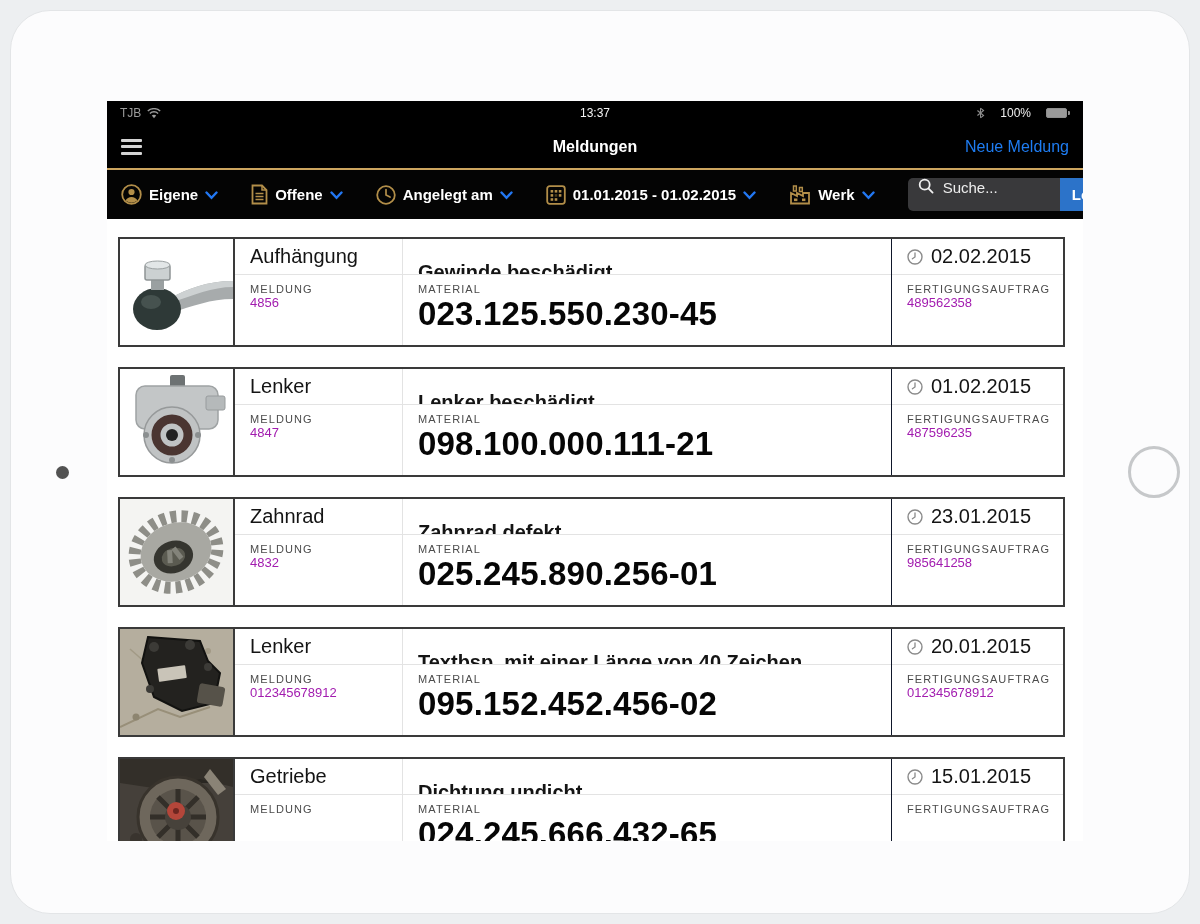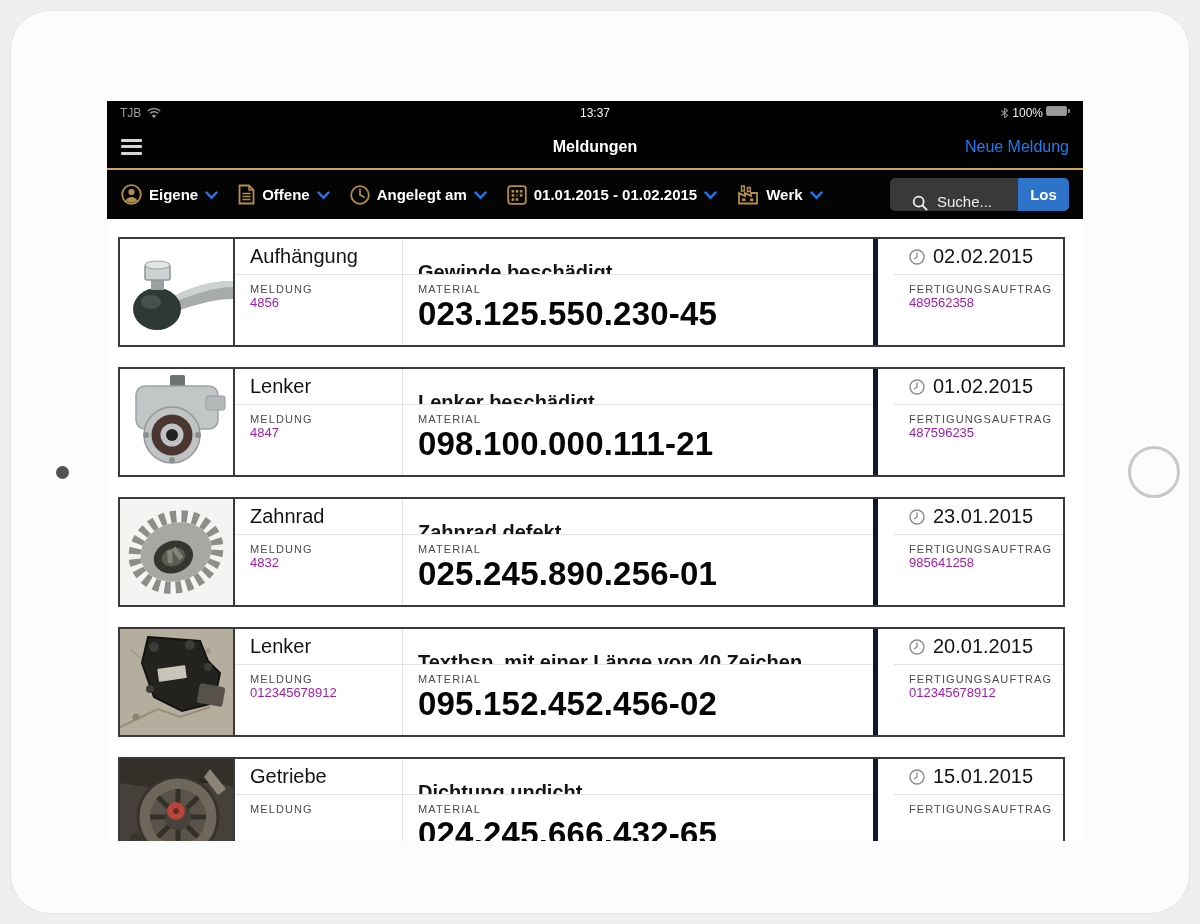--- a/index.html
+++ b/index.html
@@ -13,52 +13,52 @@
   .home-btn{position:absolute;left:1117px;top:435px;width:52px;height:52px;border-radius:50%;
             border:3px solid #c6c8ca;background:transparent;}
   
   .screen{position:absolute;left:96px;top:90px;width:976px;height:740px;background:#000;
           display:flex;flex-direction:column;overflow:hidden;}
   
   .statusbar{height:24px;flex:none;display:flex;align-items:center;padding:0 13px;position:relative;
              color:#9c9c9c;font-size:12px;}
   .sb-left{display:flex;align-items:center;gap:6px;}
   .sb-time{position:absolute;left:0;right:0;text-align:center;color:#f4f4f4;font-weight:500;}
-  .sb-right{margin-left:auto;display:flex;gap:3px;color:#efefef;}
+  .sb-right{margin-left:auto;display:flex;align-items:center;gap:15px;color:#efefef;}
   .bat{position:relative;width:21px;height:10px;border:1px solid #8e8e8e;border-radius:2px;background:#9a9a9a;margin-right:3px;}
   .bat::after{content:"";position:absolute;right:-4px;top:2px;width:2px;height:4px;background:#8e8e8e;border-radius:0 1px 1px 0;}
   
   .navbar{height:43px;flex:none;display:flex;align-items:center;position:relative;padding:0 14px;}
   .burger{width:21px;display:flex;flex-direction:column;gap:3.5px;cursor:pointer;}
   .burger i{height:3px;background:#d4d4d4;border-radius:1px;}
   .nav-title{position:absolute;left:0;right:0;text-align:center;color:#fff;font-size:16px;font-weight:600;}
   .nav-link{margin-left:auto;color:#1e7cf1;font-size:16px;position:relative;z-index:2;cursor:pointer;}
   .goldline{height:2px;flex:none;background:#cda55f;}
   
-  .filterbar{height:49px;flex:none;display:flex;align-items:center;padding:0 14px;gap:20px;background:#040404;}
+  .filterbar{height:49px;flex:none;display:flex;align-items:center;padding:0 14px;gap:33px;background:#040404;}
   .fitem{display:flex;align-items:center;gap:7px;cursor:pointer;}
   .flabel{color:#fff;font-size:15px;font-weight:600;white-space:nowrap;}
   .ficon{display:flex;align-items:center;}
   .chev{display:flex;align-items:center;margin-top:2px;}
   .searchwrap{margin-left:auto;display:flex;height:33px;}
-  .search{display:flex;align-items:flex-end;background:#39393b;border-radius:5px 0 0 5px;width:128px;padding-left:22px;gap:7px;}
+  .search{display:flex;align-items:flex-start;background:#39393b;border-radius:5px 0 0 5px;width:152px;padding-left:10px;gap:7px;}
   .search input{background:transparent;border:none;outline:none;color:#fff;font-size:15px;width:110px;
                 font-family:"Liberation Sans",sans-serif;}
   .search input::placeholder{color:#ededed;opacity:1;}
   .los{width:51px;border:none;background:#2c73c9;color:#fff;font-weight:700;font-size:15px;
        border-radius:0 5px 5px 0;cursor:pointer;font-family:"Liberation Sans",sans-serif;}
   
   .content{flex:1;background:#fff;padding:18px 18px 0 11px;overflow:hidden;}
   .row{height:110px;margin-bottom:20px;border:2px solid #3a3a3a;display:flex;background:#fff;}
   .cell{display:flex;flex-direction:column;}
   .cell-img{width:115px;flex:none;border-right:2px solid #3a3a3a;overflow:hidden;}
   .cell-img svg{display:block;width:100%;height:100%;}
   .cell-name{width:167px;flex:none;}
   .cell-mat{flex:1;border-left:1px solid #e3e3e3;min-width:0;}
-  .cell-date{width:190px;flex:none;border-left:5px solid #0f172a;padding-left:16px;}
+  .cell-date{width:172px;flex:none;border-left:1px solid #0f172a;}
   .ctop{height:36px;flex:none;border-bottom:1px solid #e3e3e3;display:flex;align-items:center;
         padding:0 15px;font-size:20px;color:#141414;gap:8px;white-space:nowrap;overflow:hidden;}
   .dmg{font-weight:700;margin-top:32px;}
   .cbot{flex:1;padding:8px 15px 0;}
   .lbl{font-size:11px;font-weight:400;color:#4b4b4b;letter-spacing:1.1px;}
   .val{font-size:13px;color:#a21caf;white-space:nowrap;}
   .val.big{font-size:33px;font-weight:700;color:#060606;margin-top:1px;letter-spacing:.2px;line-height:1.1;}
 </style>
 </head>
 <body>

